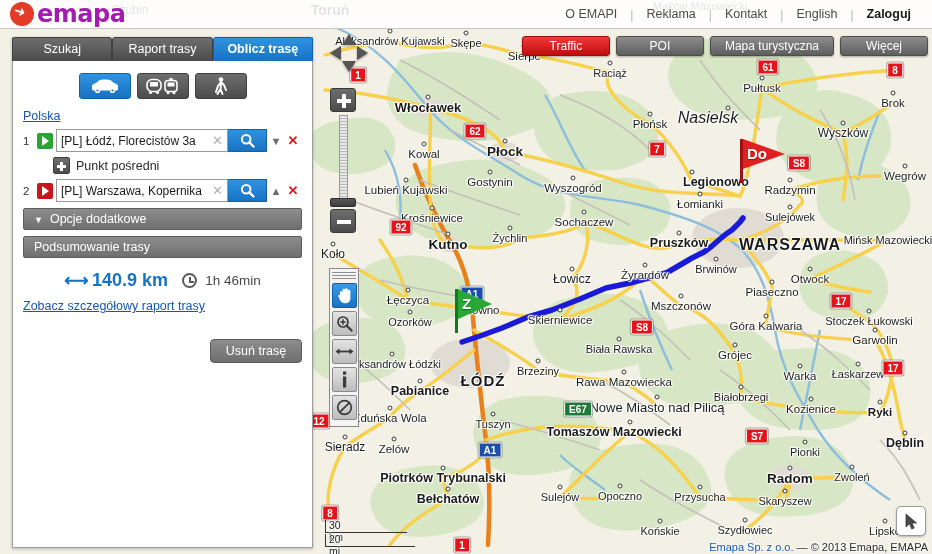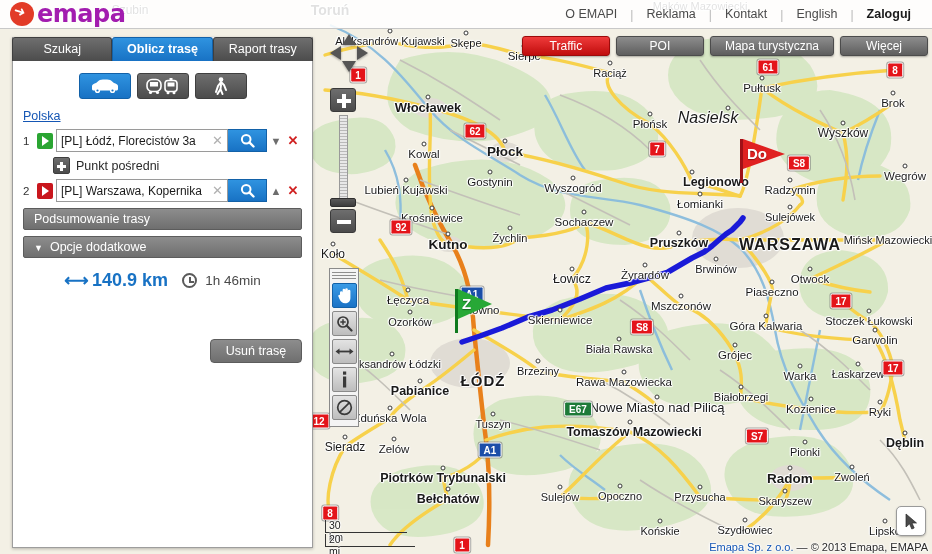--- a/index.html
+++ b/index.html
@@ -548,27 +548,27 @@
       <div class="city-lbl" style="left: 390px; top: 418px; font-size: 11.5px; font-weight: normal;">Zduńska Wola</div>
       <div class="city-dot" style="left: 493px; top: 414px;"></div>
       <div class="city-lbl" style="left: 493px; top: 424px; font-size: 11px; font-weight: normal;">Tuszyn</div>
       <div class="city-dot" style="left: 657px; top: 397px;"></div>
       <div class="city-lbl" style="left: 657px; top: 407px; font-size: 13px; font-weight: normal;">Nowe Miasto nad Pilicą</div>
       <div class="city-dot" style="left: 741px; top: 387px;"></div>
       <div class="city-lbl" style="left: 741px; top: 397px; font-size: 11px; font-weight: normal;">Białobrzegi</div>
       <div class="city-dot" style="left: 811px; top: 399px;"></div>
       <div class="city-lbl" style="left: 811px; top: 409px; font-size: 11.5px; font-weight: normal;">Kozienice</div>
       <div class="city-dot" style="left: 880px; top: 402px;"></div>
-      <div class="city-lbl" style="left: 880px; top: 412px; font-size: 11.5px; font-weight: normal;">Ryki</div>
+      <div class="city-lbl" style="left: 880px; top: 412px; font-size: 11.5px; font-weight: bold;">Ryki</div>
       <div class="city-dot" style="left: 345px; top: 437px;"></div>
       <div class="city-lbl" style="left: 345px; top: 447px; font-size: 12px; font-weight: normal;">Sieradz</div>
       <div class="city-dot" style="left: 394px; top: 439px;"></div>
       <div class="city-lbl" style="left: 394px; top: 449px; font-size: 11.5px; font-weight: normal;">Zelów</div>
       <div class="city-dot" style="left: 630px; top: 422px;"></div>
-      <div class="city-lbl" style="left: 634px; top: 432px; font-size: 12.5px; font-weight: bold;">Tomaszów Mazowiecki</div>
+      <div class="city-lbl" style="left: 614px; top: 432px; font-size: 12.5px; font-weight: bold;">Tomaszów Mazowiecki</div>
       <div class="city-dot" style="left: 905px; top: 433px;"></div>
       <div class="city-lbl" style="left: 905px; top: 443px; font-size: 12.5px; font-weight: bold;">Dęblin</div>
       <div class="city-dot" style="left: 805px; top: 442px;"></div>
       <div class="city-lbl" style="left: 805px; top: 452px; font-size: 11px; font-weight: normal;">Pionki</div>
       <div class="city-dot" style="left: 443px; top: 468px;"></div>
       <div class="city-lbl" style="left: 443px; top: 478px; font-size: 12.5px; font-weight: bold;">Piotrków Trybunalski</div>
       <div class="city-dot" style="left: 790px; top: 468px;"></div>
       <div class="city-lbl" style="left: 790px; top: 478px; font-size: 13.5px; font-weight: bold;">Radom</div>
       <div class="city-dot" style="left: 852px; top: 467px;"></div>
       <div class="city-lbl" style="left: 852px; top: 477px; font-size: 11px; font-weight: normal;">Zwoleń</div>
@@ -637,22 +637,22 @@
     <a href="#">Kontakt</a>
     <span class="sep">|</span>
     <a href="#">English</a>
     <span class="sep">|</span>
     <a href="#" class="bold">Zaloguj</a>
   </div>
 </div>
 
 <div id="tabs">
   <div class="tab">Szukaj</div>
+  <div class="tab">Raport trasy</div>
   <div class="tab active">Oblicz trasę</div>
-  <div class="tab">Raport trasy</div>
 </div>
 
 <div id="panel">
   <div id="panel-body">
 
     <div id="modes">
       <div class="mode active">
         <svg width="30" height="15" viewBox="0 0 30 15">
           <path d="M2,10 L2,7 C2,5.5 4,4.5 6,4 L9,1.5 C10,0.8 12,0.5 15,0.5 C18,0.5 20,0.8 21,1.5 L24,4 C26,4.5 28,5.5 28,7 L28,10 C28,11 27,11.5 26,11.5 L4,11.5 C3,11.5 2,11 2,10 Z" fill="#fff"></path>
           <circle cx="7.5" cy="11.5" r="2.6" fill="#fff"></circle>
@@ -720,38 +720,39 @@
         <svg width="15" height="15" viewBox="0 0 15 15">
           <circle cx="6.2" cy="6.2" r="4.3" fill="none" stroke="#fff" stroke-width="2"></circle>
           <line x1="9.4" y1="9.4" x2="13.5" y2="13.5" stroke="#fff" stroke-width="2.4" stroke-linecap="round"></line>
         </svg>
       </span>
       <span class="wp-arrow">▲</span>
       <span class="wp-x">✕</span>
     </div>
 
     <div class="grey-bar">
+      <span class="caret">▼</span><span>Opcje dodatkowe</span>
+    </div>
+
+    <div class="grey-bar">
       <span>Podsumowanie trasy</span>
-    </div>
-
-    <div class="grey-bar">
-      <span class="caret">▼</span><span>Opcje dodatkowe</span>
     </div>
 
     <div id="summary">
       <span>
         <span class="dist-icon">⟷</span>
         <span class="dist-val">140.9 km</span>
       </span>
       <span>
         <span class="clock"></span>
         <span class="time-val">1h 46min</span>
       </span>
     </div>
 
+    <a href="#" class="report-link">Zobacz szczegółowy raport trasy</a>
 
     <div class="del-btn">Usuń trasę</div>
   </div>
 </div>
 
 <div id="map-tabs">
   <div class="mtab traffic">Traffic</div>
   <div class="mtab">POI</div>
   <div class="mtab">Mapa turystyczna</div>
   <div class="mtab">Więcej</div>

